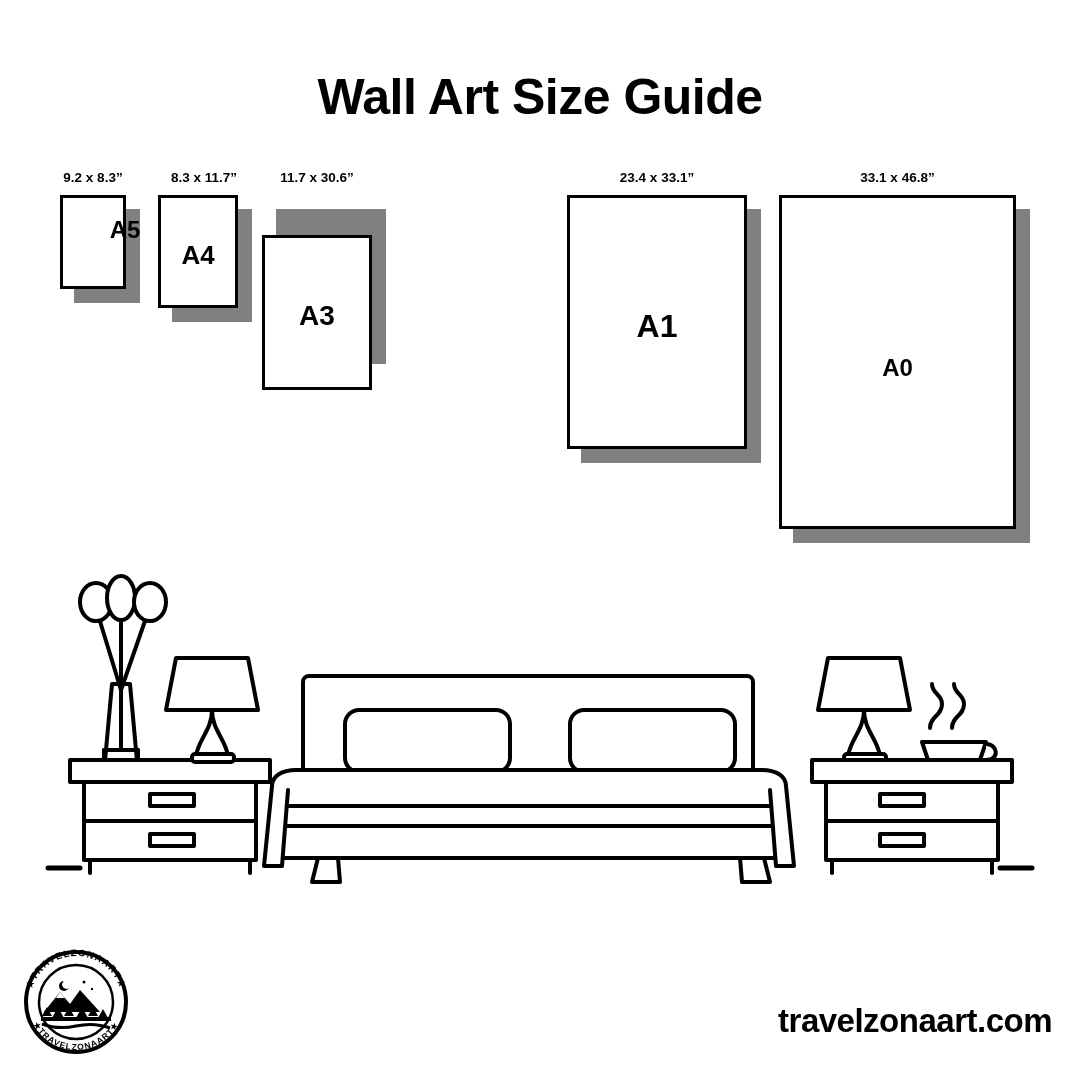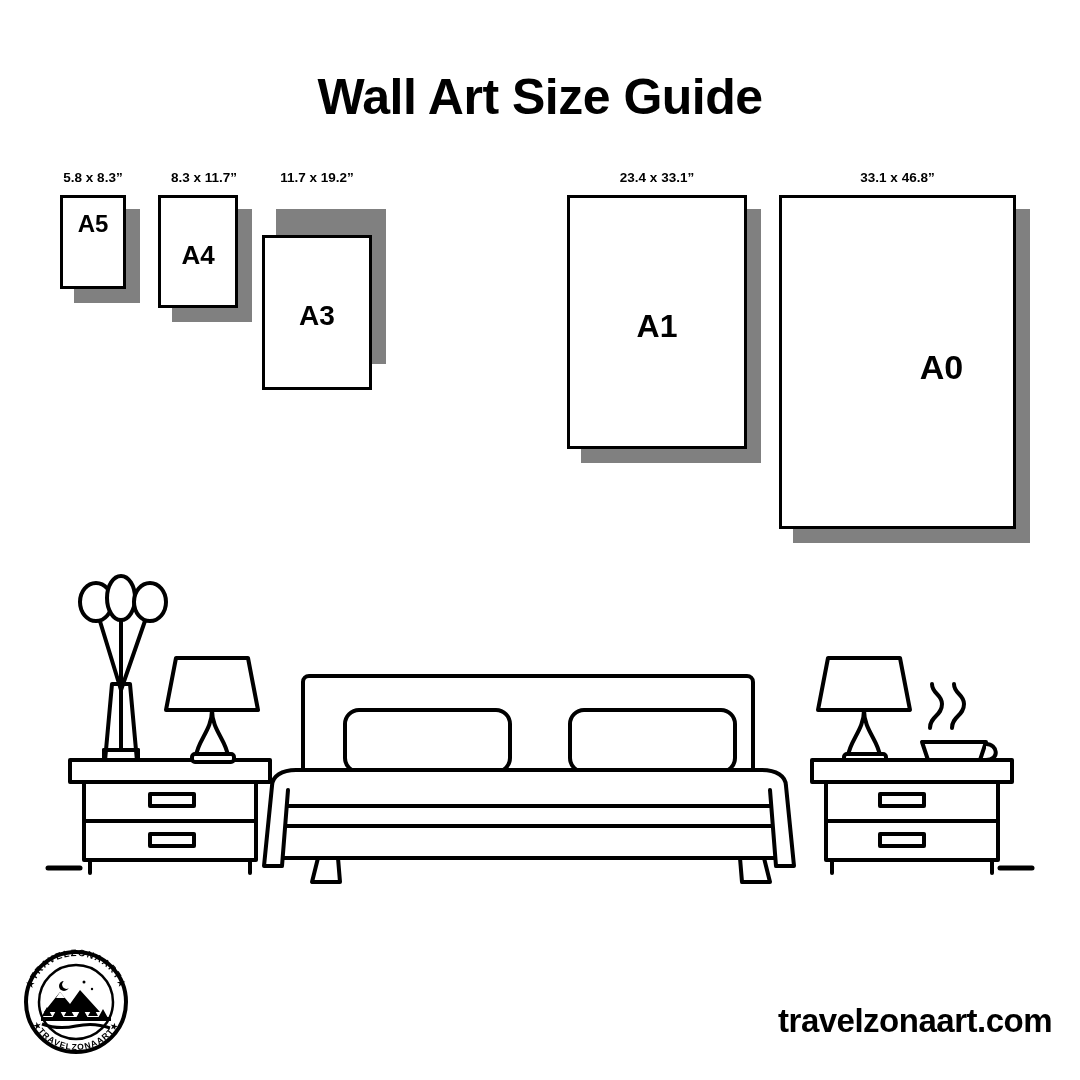--- a/index.html
+++ b/index.html
@@ -94,52 +94,52 @@
     letter-spacing: -0.5px;
   }
 </style>
 </head>
 <body>
 
 <div id="page-title">Wall Art Size Guide</div>
 
 <div id="frames">
     <div class="frame-group" style="left: 60px; top: 0px; width: 66px; height: 143px;">
-      <div class="frame-dims">5.8 x 8.3”</div>
+      <div class="frame-dims">9.2 x 8.3”</div>
       <div class="frame-shadow" style="background: rgb(128, 128, 128); left: 14px; top: 39px; width: 66px; height: 94px;"></div>
       <div class="frame-box" style="left: 0px; top: 25px; width: 66px; height: 94px;">
-        <div class="frame-label" style="font-size: 24px; top: 12px;">A5</div>
+        <div class="frame-label" style="font-size: 24px; top: 18px; padding-left: 32px;">A5</div>
       </div>
     </div>
     <div class="frame-group" style="left: 158px; top: 0px; width: 92px; height: 162px;">
       <div class="frame-dims">8.3 x 11.7”</div>
       <div class="frame-shadow" style="background: rgb(128, 128, 128); left: 14px; top: 39px; width: 80px; height: 113px;"></div>
       <div class="frame-box" style="left: 0px; top: 25px; width: 80px; height: 113px;">
         <div class="frame-label" style="font-size: 26px; top: 42px;">A4</div>
       </div>
     </div>
     <div class="frame-group" style="left: 262px; top: 0px; width: 110px; height: 204px;">
-      <div class="frame-dims">11.7 x 19.2”</div>
+      <div class="frame-dims">11.7 x 30.6”</div>
       <div class="frame-shadow" style="background: rgb(128, 128, 128); left: 14px; top: 39px; width: 110px; height: 155px;"></div>
       <div class="frame-box" style="left: 0px; top: 25px; width: 110px; height: 155px; margin-top: 40px;">
         <div class="frame-label" style="font-size: 28px; top: 62px;">A3</div>
       </div>
     </div>
     <div class="frame-group" style="left: 567px; top: 0px; width: 180px; height: 303px;">
       <div class="frame-dims">23.4 x 33.1”</div>
       <div class="frame-shadow" style="background: rgb(128, 128, 128); left: 14px; top: 39px; width: 180px; height: 254px;"></div>
       <div class="frame-box" style="left: 0px; top: 25px; width: 180px; height: 254px;">
         <div class="frame-label" style="font-size: 32px; top: 110px;">A1</div>
       </div>
     </div>
     <div class="frame-group" style="left: 779px; top: 0px; width: 237px; height: 383px;">
       <div class="frame-dims">33.1 x 46.8”</div>
       <div class="frame-shadow" style="background: rgb(128, 128, 128); left: 14px; top: 39px; width: 237px; height: 334px;"></div>
       <div class="frame-box" style="left: 0px; top: 25px; width: 237px; height: 334px;">
-        <div class="frame-label" style="font-size: 34px; top: 150px; margin-left: 44px;">A0</div>
+        <div class="frame-label" style="font-size: 24px; top: 156px;">A0</div>
       </div>
     </div>
   </div>
 
 <div id="furniture">
   <svg width="1080" height="340" viewBox="0 0 1080 340" fill="none" xmlns="http://www.w3.org/2000/svg">
     <g stroke="#000000" stroke-width="4" stroke-linecap="round" stroke-linejoin="round" fill="#ffffff">
 
       <line x1="48" y1="298" x2="80" y2="298" stroke-width="5"></line>
       <line x1="1000" y1="298" x2="1032" y2="298" stroke-width="5"></line>

